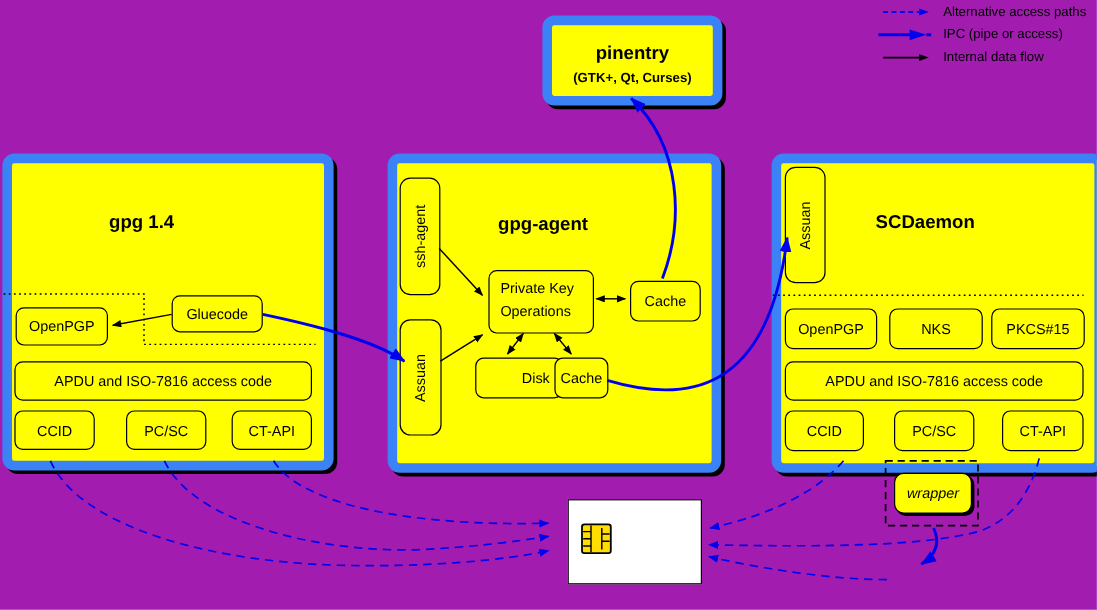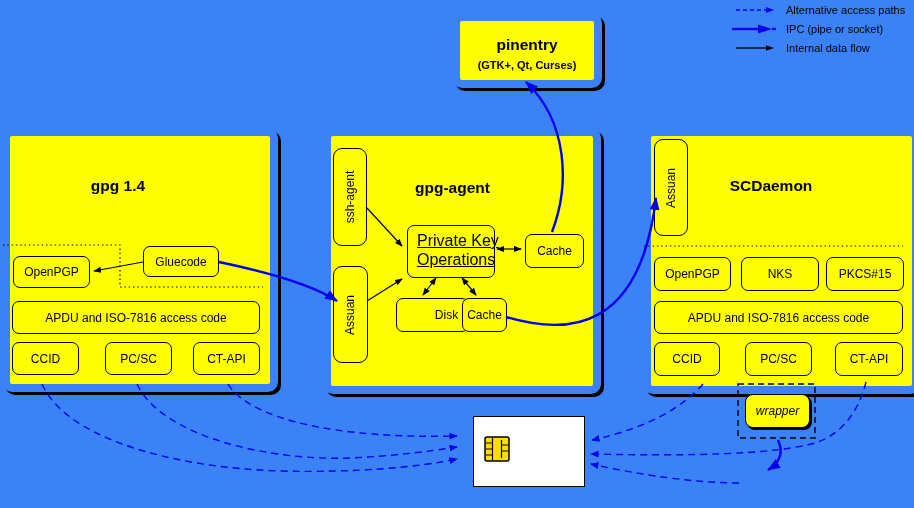--- a/index.html
+++ b/index.html
@@ -1,17 +1,17 @@
 <!DOCTYPE html>
 <html><head>
 <meta charset="utf-8">
 <style>
   html,body{margin:0;padding:0;}
   body{font-family:"Liberation Sans","DejaVu Sans",sans-serif;background:#fff;}
-  #stage{position:relative;width:914px;height:508px;background:#3b82f6;overflow:hidden;}
+  #stage{position:relative;width:914px;height:508px;background:#a21caf;overflow:hidden;}
 
   .box{position:absolute;background:#ffff00;border:8px solid #3b82f6;border-radius:10px;
        box-shadow:3px 3px 0 #000;}
   .ibox{position:absolute;background:#ffff00;border:1.5px solid #000;border-radius:7px;
         display:flex;align-items:center;justify-content:center;
         font-size:12px;color:#000;}
   .ibox.shadow{box-shadow:2px 2px 0 #000;}
   .vbox{position:absolute;background:#ffff00;border:1.5px solid #000;border-radius:9px;}
   .vbox .vlabel{position:absolute;inset:0;display:flex;align-items:center;justify-content:center;}
   .vbox .vlabel span{transform:rotate(-90deg);white-space:nowrap;font-size:12px;color:#000;}
@@ -22,42 +22,42 @@
   .card{position:absolute;left:473px;top:416px;width:110px;height:69px;
         background:#ffffff;border:1.5px solid #000;}
 
   #overlay{position:absolute;left:0;top:0;width:914px;height:508px;pointer-events:none;z-index:5;}
 
   #legend{position:absolute;left:728px;top:0;width:186px;z-index:3;}
   .legend-row{display:flex;align-items:center;height:19px;}
   .legend-row svg{flex:0 0 52px;}
   .legend-label{font-size:11px;color:#000;margin-left:6px;white-space:nowrap;}
 
-  .pko-text{position:absolute;left:417px;top:231px;font-size:16px;line-height:19px;color:#000;z-index:2;text-decoration:underline;}
+  .pko-text{position:absolute;left:417px;top:231px;font-size:12px;line-height:19px;color:#000;z-index:2;}
 </style>
 </head>
 <body>
 
 <div id="stage">
 
   <div id="legend">
     <div class="legend-row">
       <svg width="52" height="12" viewBox="0 0 52 12">
         <path d="M8,6 L38,6" stroke="#0000ee" stroke-width="1.6" stroke-dasharray="4 3" fill="none"></path>
         <path d="M38,3 L46,6 L38,9 Z" fill="#0000ee"></path>
       </svg>
       <span class="legend-label">Alternative access paths</span>
     </div>
     <div class="legend-row">
       <svg width="52" height="12" viewBox="0 0 52 12">
         <path d="M4,6 L32,6" stroke="#0000ee" stroke-width="2.4" fill="none"></path>
         <path d="M30,1.5 L44,6 L30,10.5 Z" fill="#0000ee"></path>
         <path d="M44,6 L48,6" stroke="#0000ee" stroke-width="2.4"></path>
       </svg>
-      <span class="legend-label">IPC (pipe or socket)</span>
+      <span class="legend-label">IPC (pipe or access)</span>
     </div>
     <div class="legend-row">
       <svg width="52" height="12" viewBox="0 0 52 12">
         <path d="M8,6 L38,6" stroke="#000" stroke-width="1.3" fill="none"></path>
         <path d="M38,3.2 L46,6 L38,8.8 Z" fill="#000"></path>
       </svg>
       <span class="legend-label">Internal data flow</span>
     </div>
   </div>
 

